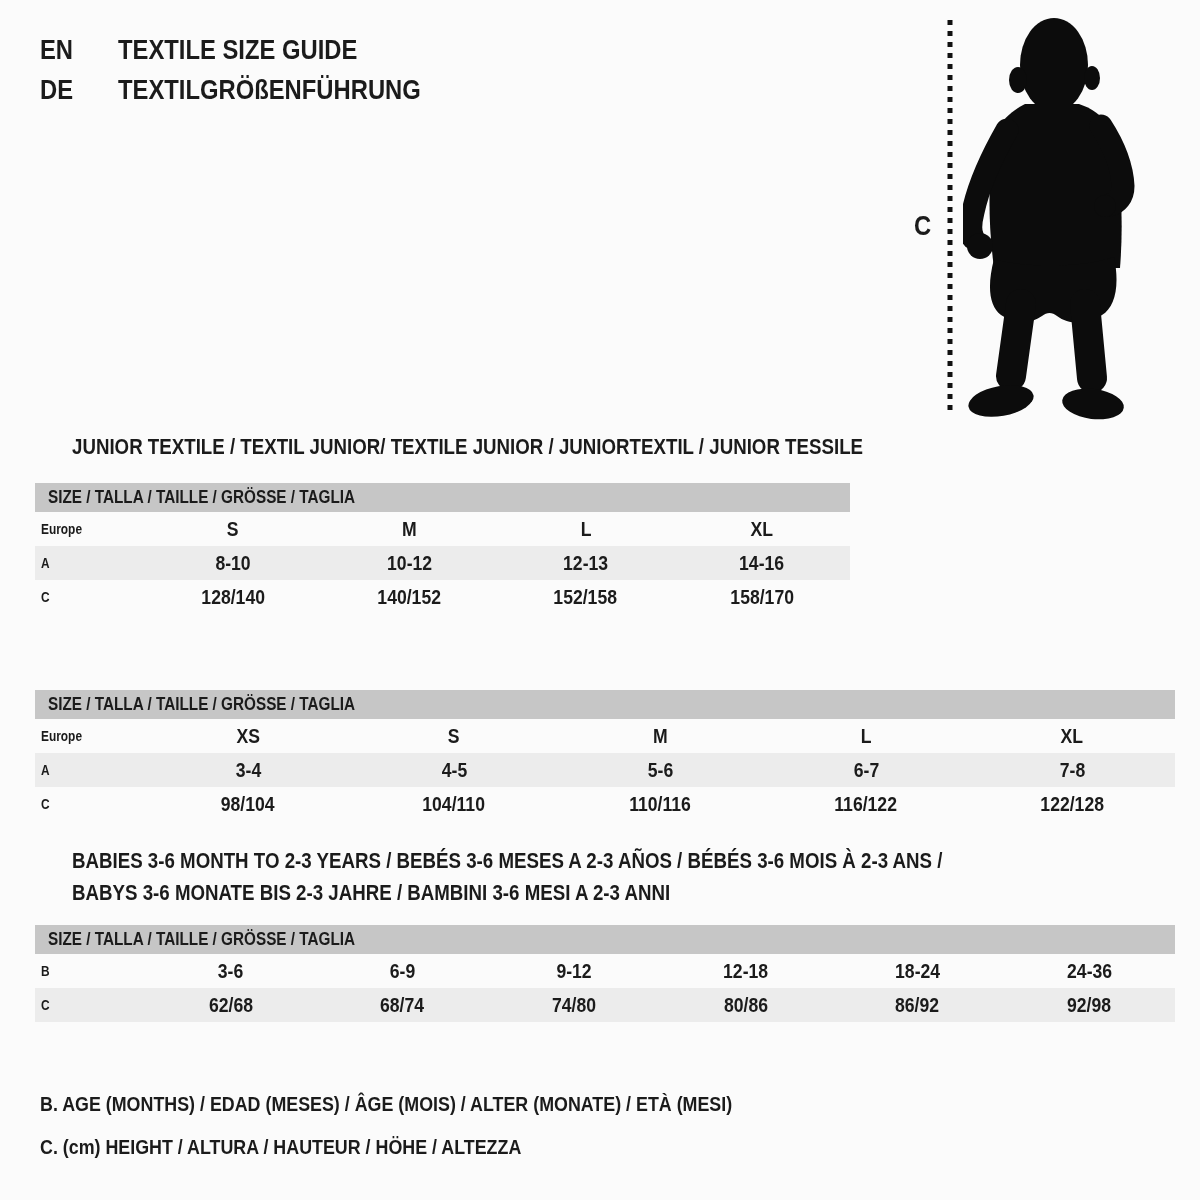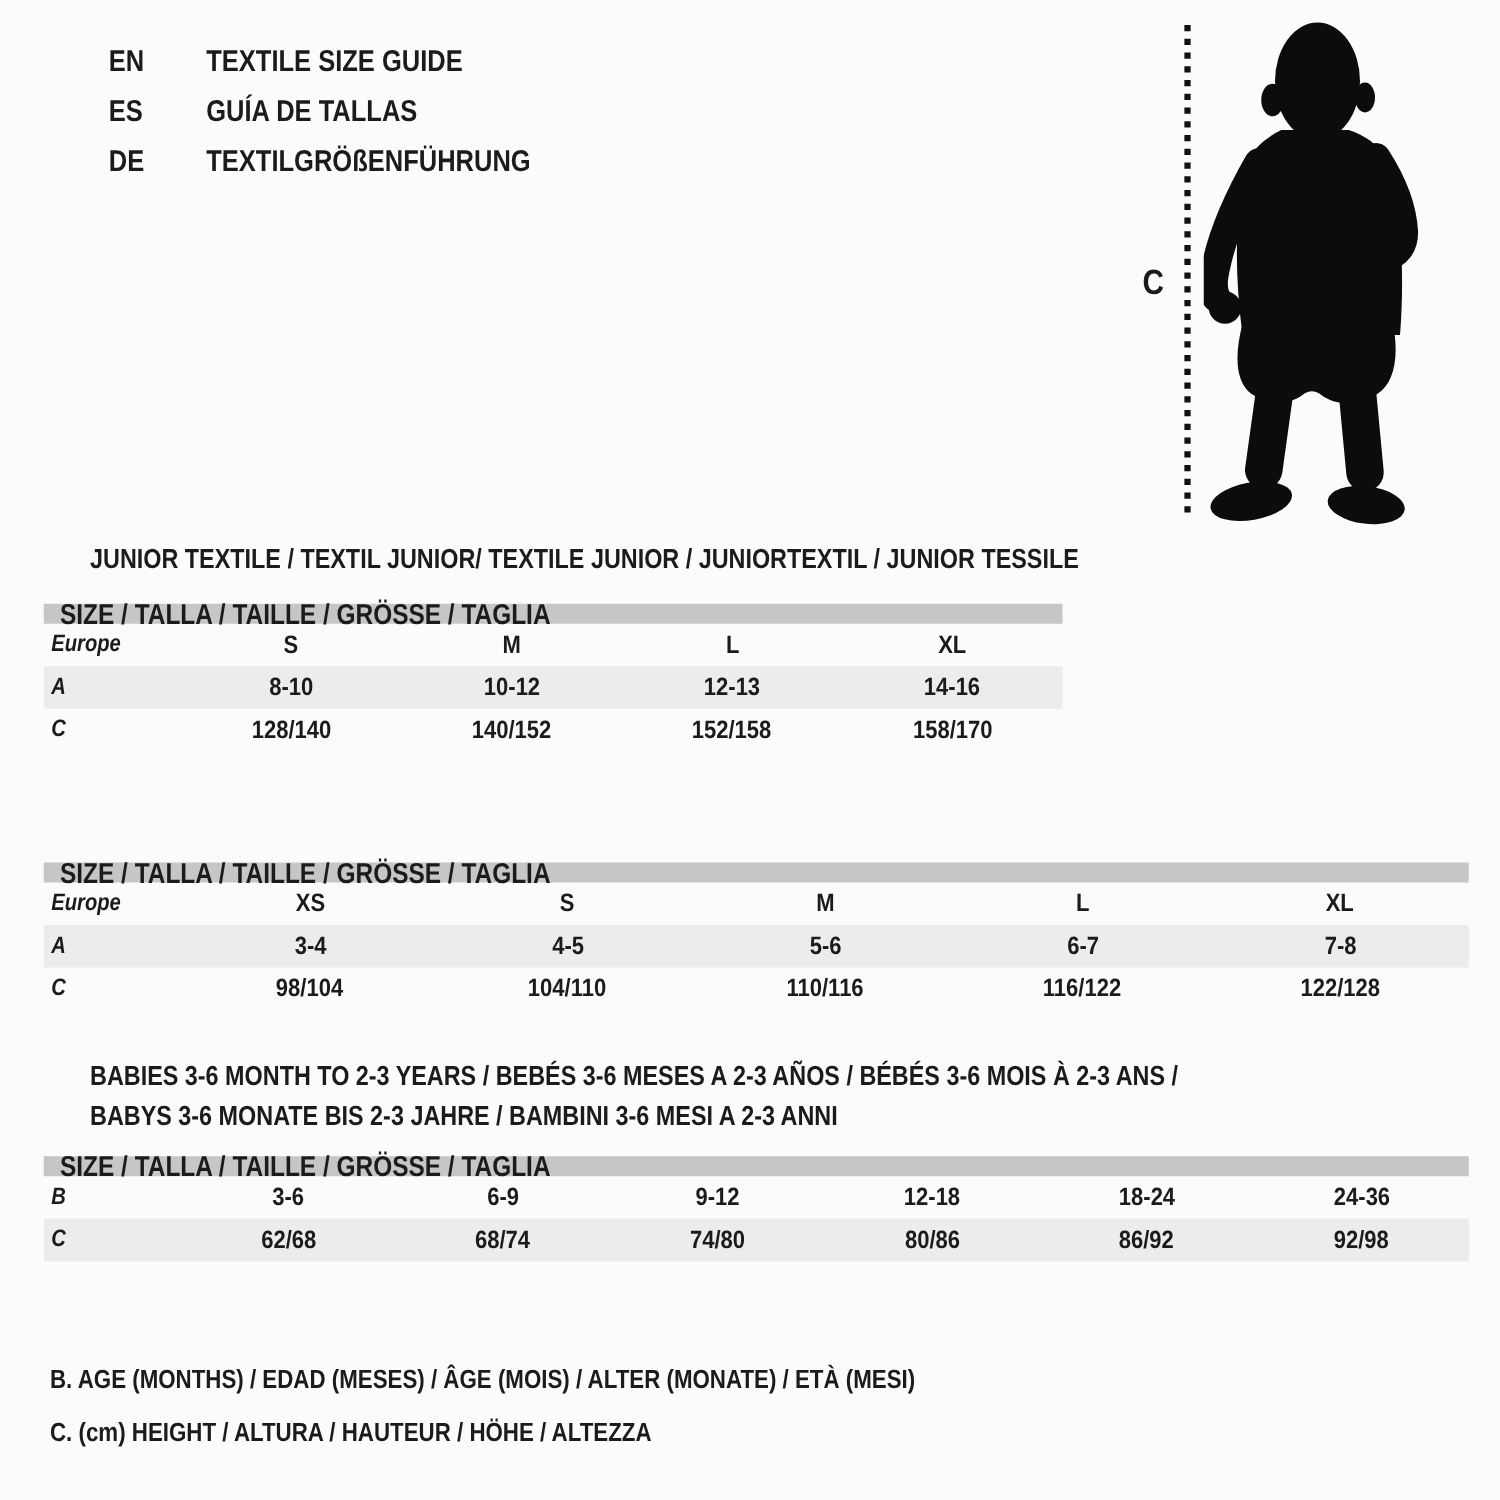--- a/index.html
+++ b/index.html
@@ -14,21 +14,21 @@
     font-weight: 700;
     color: var(--ink, #1b1b1b);
     overflow: hidden;
   }
   
   .cond  { display: inline-block; transform: scaleX(0.85); transform-origin: 0 50%; white-space: nowrap; }
   .condc { display: inline-block; transform: scaleX(0.88); transform-origin: 50% 50%; white-space: nowrap; }
 
   
   .lang-block { position: absolute; left: 40px; top: 30px; }
-  .lang-row  { display: flex; height: 40px; align-items: center; font-size: 24px; margin-left: 47px; }
+  .lang-row  { display: flex; height: 40px; align-items: center; font-size: 28px; }
   .lang-code { width: 78px; }
 
   
   .measure-line-svg { position: absolute; left: 946px; top: 18px; }
   .c-label { position: absolute; left: 914px; top: 210px; font-size: 28px; }
   .figure-svg { position: absolute; left: 963px; top: 16px; color: var(--silhouette, #0c0c0c); }
 
   
   .section-title { position: absolute; left: 40px; font-size: 22px; margin-left: 32px; }
   .title-junior   { top: 434px; }
@@ -36,48 +36,44 @@
   .title-babies   { top: 845px; line-height: 32px; }
   .title-babies .title-line { height: 32px; }
   .sub-size { font-size: 14px; letter-spacing: 0; position: relative; top: 2px; }
 
   
   .table { position: absolute; left: 35px; }
   .t1 { top: 483px; width: 815px; }
   .t2 { top: 690px; width: 1140px; }
   .t3 { top: 925px; width: 1140px; }
   .t-head {
-    height: 16px;
+    height: 29px;
     background: var(--header-bar-bg, #c6c6c6);
     display: flex; align-items: center;
     padding-left: 13px;
-    font-size: 23px;
+    font-size: 18px;
   }
   .t-row { display: flex; height: 34px; align-items: center; font-size: 20px; }
   .t-row.alt { background: var(--alt-row-bg, #ececec); }
-  .t-label { width: 110px; padding-left: 6px; font-size: 19px; font-style: italic; }
+  .t-label { width: 110px; padding-left: 6px; font-size: 14px; }
   .t-cell { flex: 1; text-align: center; }
 
   
   .legend { position: absolute; left: 40px; top: 1082px; font-size: 21px; }
   .legend-line { height: 43px; display: flex; align-items: center; }
 </style>
 </head>
 <body>
 
 <div class="canvas">
 
   <section class="lang-block">
     <div class="lang-row">
       <span class="lang-code"><span class="cond">EN</span></span>
       <span class="cond">TEXTILE SIZE GUIDE</span>
-    </div>
-    <div class="lang-row">
-      <span class="lang-code"><span class="cond">ES</span></span>
-      <span class="cond">GUÍA DE TALLAS</span>
     </div>
     <div class="lang-row">
       <span class="lang-code"><span class="cond">DE</span></span>
       <span class="cond">TEXTILGRÖßENFÜHRUNG</span>
     </div>
   </section>
 
   <svg class="measure-line-svg" width="8" height="400" viewBox="0 0 8 400" aria-hidden="true">
     <line x1="4" y1="2" x2="4" y2="398" stroke="#111111" stroke-width="5" stroke-dasharray="5 6"></line>
   </svg>

